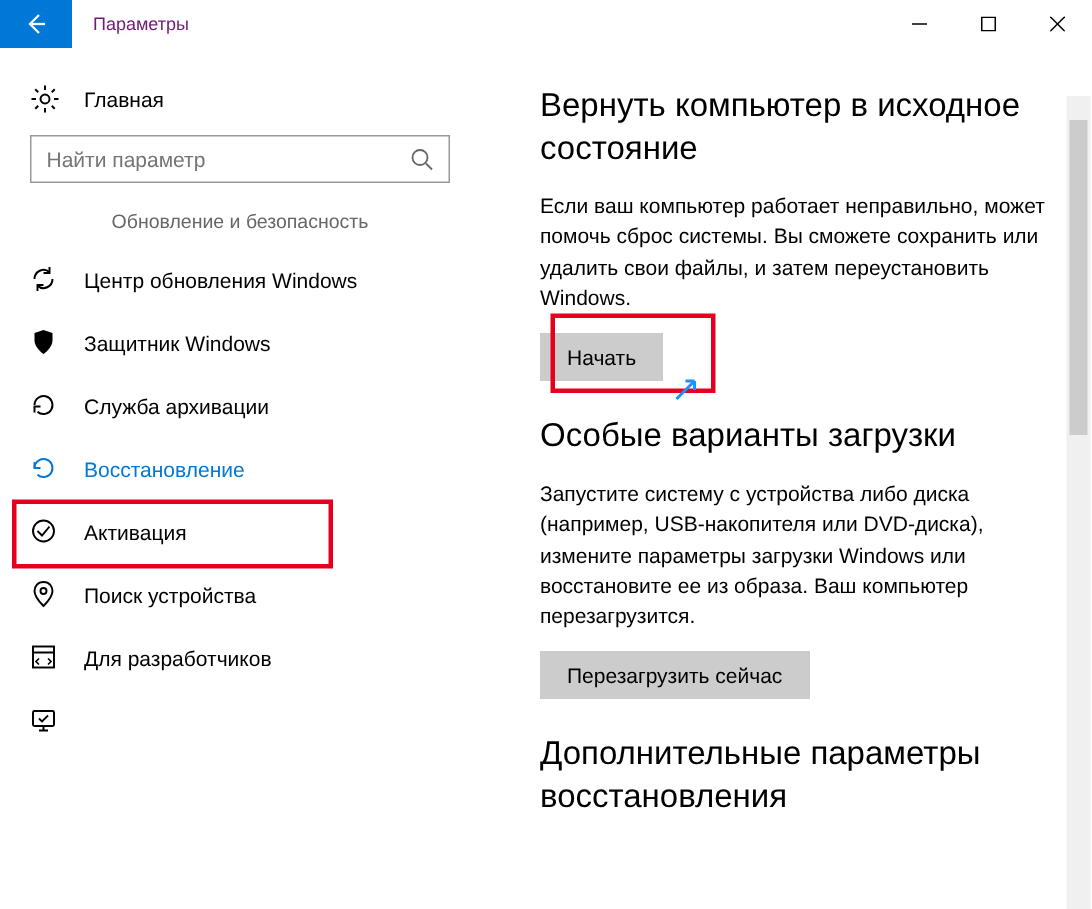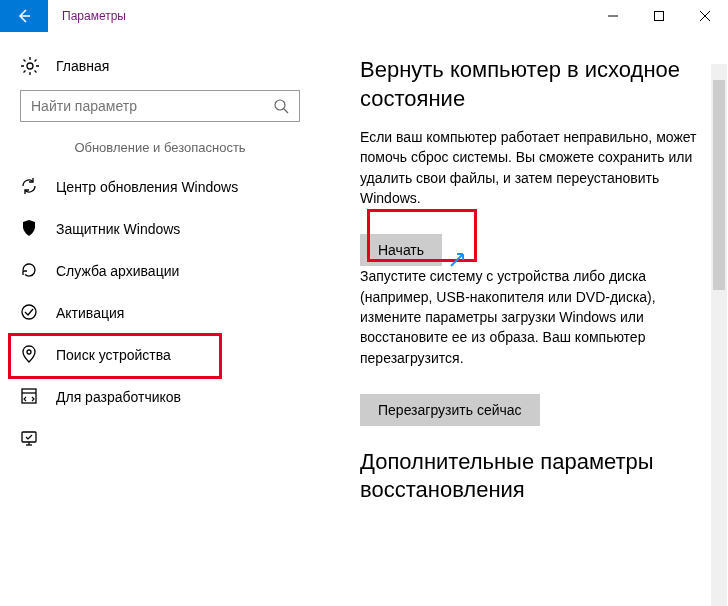--- a/index.html
+++ b/index.html
@@ -18,21 +18,21 @@
 .search input { flex: 1; border: none; outline: none; font-size: 14px; color: #a21caf; background: transparent; }
 .section-header { padding: 0 20px 10px 20px; font-size: 13px; color: #666; text-align: center; }
 .nav-item { display: flex; align-items: flex-end; gap: 18px; padding: 12px 20px; font-size: 14px; color: #000; cursor: pointer; }
 .nav-item.active { color: #0078d7; }
 .nav-item .icon { width: 18px; height: 18px; flex: 0 0 18px; display: flex; align-items: center; justify-content: center; }
 .highlight-recovery { position: absolute; left: 8px; top: 333px; width: 214px; height: 46px; border: 3px solid #e6001f; pointer-events: none; }
 .main { flex: 1; padding: 24px 30px 0 40px; overflow-y: auto; position: relative; }
 .main h1 { font-size: 22px; font-weight: 400; margin-bottom: 14px; line-height: 1.3; }
 .main h2 { font-size: 22px; font-weight: 400; margin: 22px 0 14px 0; line-height: 1.3; }
 .main p { font-size: 14px; line-height: 1.45; margin-bottom: 14px; color: #000; }
-.btn { background: #ccc; border: none; padding: 8px 18px; font-size: 14px; cursor: pointer; margin-top: 12px; }
+.btn { background: #ccc; border: none; padding: 8px 18px; font-size: 14px; cursor: pointer; }
 .highlight-start { position: absolute; left: 367px; top: 209px; width: 110px; height: 53px; border: 3px solid #e6001f; pointer-events: none; }
 .cursor-arrow { position: absolute; left: 449px; top: 248px; pointer-events: none; }
 .scrollbar { position: absolute; right: 1px; top: 32px; width: 16px; bottom: 0; background: #f0f0f0; }
 .scroll-thumb { position: absolute; top: 16px; left: 2px; right: 2px; height: 210px; background: #ccc; }
 svg { display: block; }
 </style>
 </head>
 <body>
 
 <div class="titlebar">
@@ -101,20 +101,29 @@
     </div>
     <div class="nav-item">
       <span class="icon">
           <svg width="18" height="18" viewBox="0 0 18 18">
             <path d="M3 9a6 6 0 1 1 2 4.5" stroke="#000" fill="none" stroke-width="1.3"></path>
             <path d="M3 14v-4h4" stroke="#000" fill="none" stroke-width="1.3"></path>
           </svg>
         </span>
       <span>Служба архивации</span>
     </div>
+    <div class="nav-item active">
+      <span class="icon">
+          <svg width="18" height="18" viewBox="0 0 18 18">
+            <path d="M3 9a6 6 0 1 1 2 4.5" stroke="#0078d7" fill="none" stroke-width="1.3"></path>
+            <path d="M3 5v4h4" stroke="#0078d7" fill="none" stroke-width="1.3"></path>
+          </svg>
+        </span>
+      <span>Восстановление</span>
+    </div>
     <div class="nav-item">
       <span class="icon">
           <svg width="18" height="18" viewBox="0 0 18 18">
             <circle cx="9" cy="9" r="7" stroke="#000" fill="none" stroke-width="1.3"></circle>
             <path d="M5 9l3 3 5-6" stroke="#000" fill="none" stroke-width="1.3"></path>
           </svg>
         </span>
       <span>Активация</span>
     </div>
     <div class="nav-item">
@@ -146,20 +155,21 @@
           </svg>
         </span>
     </div>
   </div>
 
   <div class="main">
     <h1>Вернуть компьютер в исходное состояние</h1>
     <p>Если ваш компьютер работает неправильно, может помочь сброс системы. Вы сможете сохранить или удалить свои файлы, и затем переустановить Windows.</p>
     <button class="btn">Начать</button>
 
+    <h2>Особые варианты загрузки</h2>
     <p>Запустите систему с устройства либо диска (например, USB-накопителя или DVD-диска), измените параметры загрузки Windows или восстановите ее из образа. Ваш компьютер перезагрузится.</p>
     <button class="btn">Перезагрузить сейчас</button>
 
     <h2>Дополнительные параметры восстановления</h2>
   </div>
 
   <div class="scrollbar">
     <div class="scroll-thumb"></div>
   </div>
 </div>

